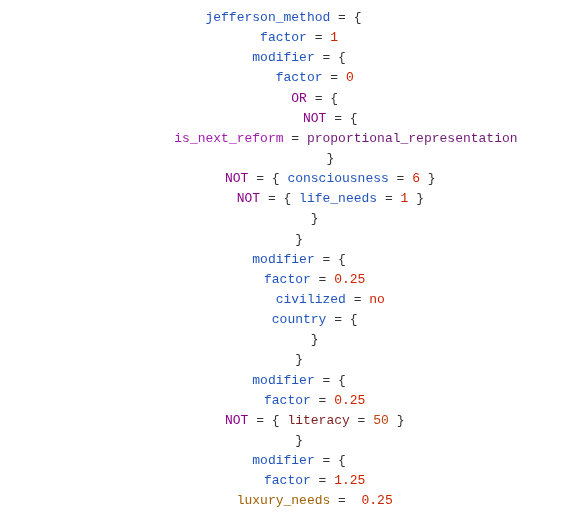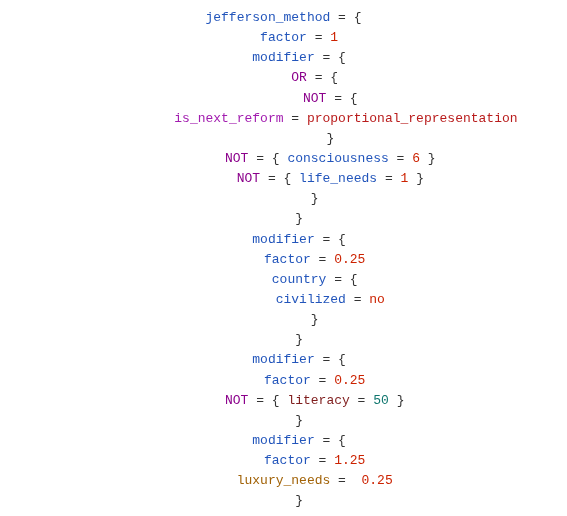--- a/index.html
+++ b/index.html
@@ -32,36 +32,37 @@
     }
   </style>
 </head>
 <body>
 
 <div class="code-container">
   <div id="code-block">
       <span class="code-line"><span style="color:#2255bb">jefferson_method</span> = {</span>
       <span class="code-line">    <span style="color:#2255bb">factor</span> = <span style="color:#cc2200">1</span></span>
       <span class="code-line">    <span style="color:#2255bb">modifier</span> = {</span>
+      <span class="code-line">        <span style="color:#2255bb">factor</span> = <span style="color:#cc2200">0</span></span>
       <span class="code-line">        <span style="color:#8b008b">OR</span> = {</span>
       <span class="code-line">            <span style="color:#8b008b">NOT</span> = {</span>
-      <span class="code-line">                <span style="color:#a21caf">is_next_reform</span> = <span style="color:#b91c1c">proportional_representation</span></span>
+      <span class="code-line">                <span style="color:#a21caf">is_next_reform</span> = <span style="color:#701a75">proportional_representation</span></span>
       <span class="code-line">            }</span>
       <span class="code-line">            <span style="color:#8b008b">NOT</span> = { <span style="color:#2255bb">consciousness</span> = <span style="color:#cc2200">6</span> }</span>
       <span class="code-line">            <span style="color:#8b008b">NOT</span> = { <span style="color:#2255bb">life_needs</span> = <span style="color:#cc2200">1</span> }</span>
       <span class="code-line">        }</span>
       <span class="code-line">    }</span>
       <span class="code-line">    <span style="color:#2255bb">modifier</span> = {</span>
       <span class="code-line">        <span style="color:#2255bb">factor</span> = <span style="color:#cc2200">0.25</span></span>
+      <span class="code-line">            <span style="color:#2255bb">civilized</span> = <span style="color:#cc2200">no</span></span>
       <span class="code-line">        <span style="color:#2255bb">country</span> = {</span>
-      <span class="code-line">            <span style="color:#2255bb">civilized</span> = <span style="color:#cc2200">no</span></span>
       <span class="code-line">        }</span>
       <span class="code-line">    }</span>
       <span class="code-line">    <span style="color:#2255bb">modifier</span> = {</span>
       <span class="code-line">        <span style="color:#2255bb">factor</span> = <span style="color:#cc2200">0.25</span></span>
-      <span class="code-line">        <span style="color:#8b008b">NOT</span> = { <span style="color:#7f1d1d">literacy</span> = <span style="color:#0f766e">50</span> }</span>
+      <span class="code-line">        <span style="color:#8b008b">NOT</span> = { <span style="color:#7f1d1d">literacy</span> = <span style="color:#c2410c">50</span> }</span>
       <span class="code-line">    }</span>
       <span class="code-line">    <span style="color:#2255bb">modifier</span> = {</span>
       <span class="code-line">        <span style="color:#2255bb">factor</span> = <span style="color:#cc2200">1.25</span></span>
       <span class="code-line">        <span style="color:#a16207">luxury_needs</span> =  <span style="color:#cc2200">0.25</span></span>
       <span class="code-line">    }</span>
     </div>
 </div>
 
 </body></html>

